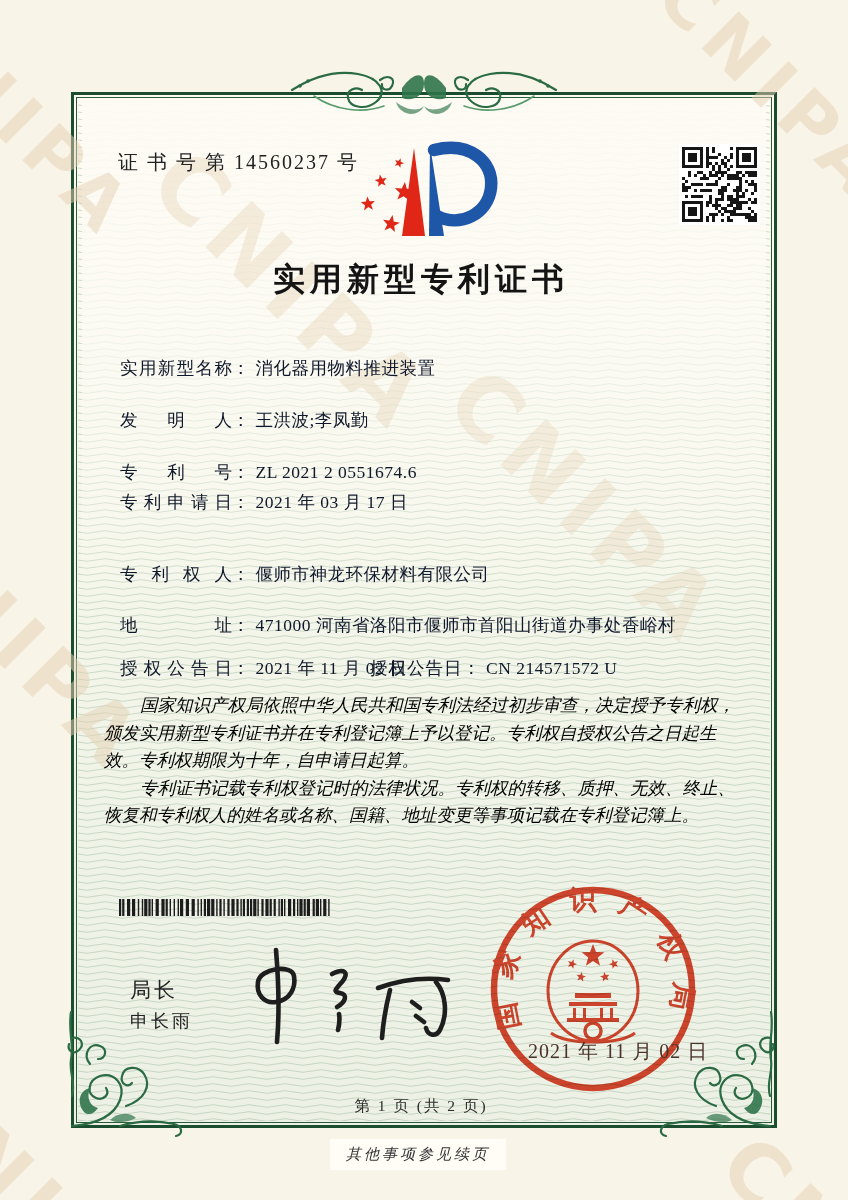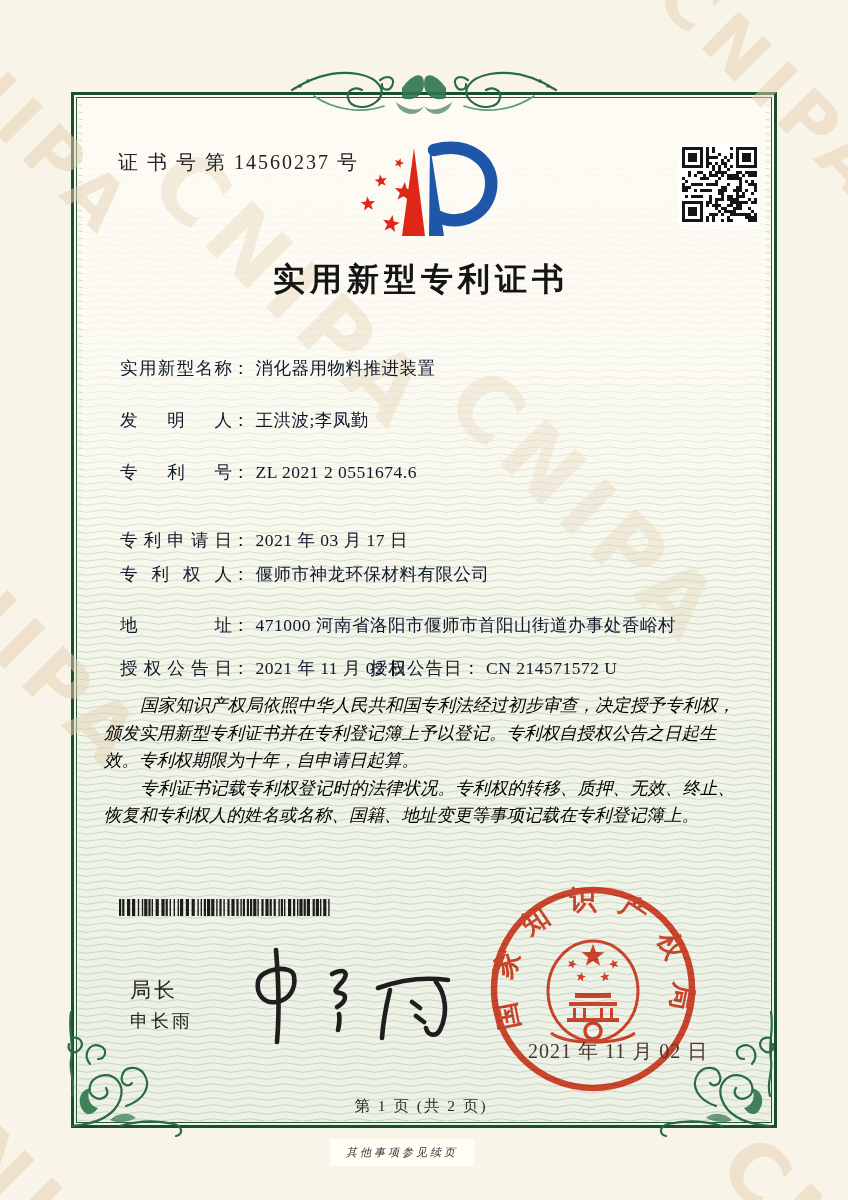--- a/index.html
+++ b/index.html
@@ -51,21 +51,21 @@
 
   .signer-title{left:130px;top:976px;font-size:21px;color:#232323;letter-spacing:3px;}
   .signer-name{left:130px;top:1009px;font-size:18px;color:#232323;letter-spacing:3px;}
   .signature{left:240px;top:944px;line-height:0;}
   .signature path{stroke:#1e1e1e;stroke-width:4.6;fill:none;stroke-linecap:round;stroke-linejoin:round;}
 
   .seal{left:487px;top:883px;width:212px;height:212px;line-height:0;mix-blend-mode:multiply;opacity:.93;z-index:4;}
   .seal-date{left:528px;top:1038px;font-size:20px;color:#4b332c;letter-spacing:1px;z-index:6;}
 
   .page-num{left:71px;top:1096px;width:700px;text-align:center;font-size:15.5px;color:#2c2c2c;letter-spacing:2px;}
-  .cont-note{left:330px;top:1139px;background:#fffdf6;padding:6px 16px;font-size:11px;color:#333;
+  .cont-note{left:330px;top:1139px;background:#fffdf6;padding:6px 16px;font-size:15px;color:#333;
              letter-spacing:3px;font-style:italic;}
 </style>
 </head>
 <body>
 
 <div class="page">
 
   <div class="wm" style="left:-55px;top:-12px;font-size:72px;">CNIPA</div>
   <div class="wm" style="left:700px;top:-48px;font-size:72px;">CNIPA</div>
   <div class="wm" style="left:205px;top:128px;font-size:90px;opacity:.38;">CNIPA</div>
@@ -586,21 +586,21 @@
   <div class="abs frow" style="top:408px;">
     <span class="flabel">发明人</span>
       <span class="fcolon">：</span>
     <span class="fvalue">王洪波;李凤勤</span>
   </div>
   <div class="abs frow" style="top:460px;">
     <span class="flabel">专利号</span>
       <span class="fcolon">：</span>
     <span class="fvalue">ZL 2021 2 0551674.6</span>
   </div>
-  <div class="abs frow" style="top:528px;">
+  <div class="abs frow" style="top:490px;">
     <span class="flabel">专利申请日</span>
       <span class="fcolon">：</span>
     <span class="fvalue">2021 年 03 月 17 日</span>
   </div>
   <div class="abs frow" style="top:562px;">
     <span class="flabel">专利权人</span>
       <span class="fcolon">：</span>
     <span class="fvalue">偃师市神龙环保材料有限公司</span>
   </div>
   <div class="abs frow" style="top:613px;">

